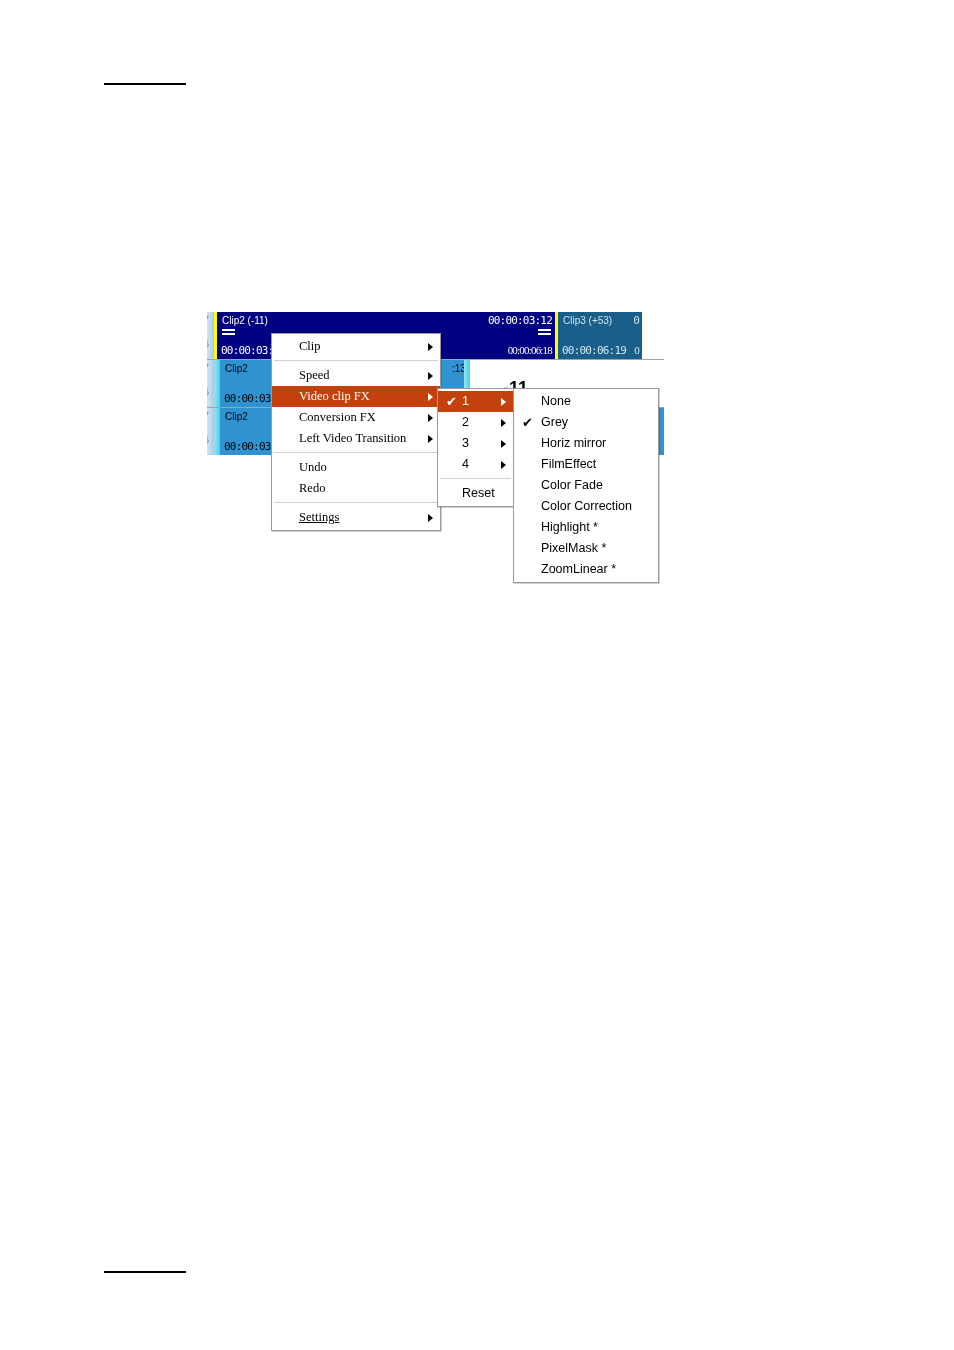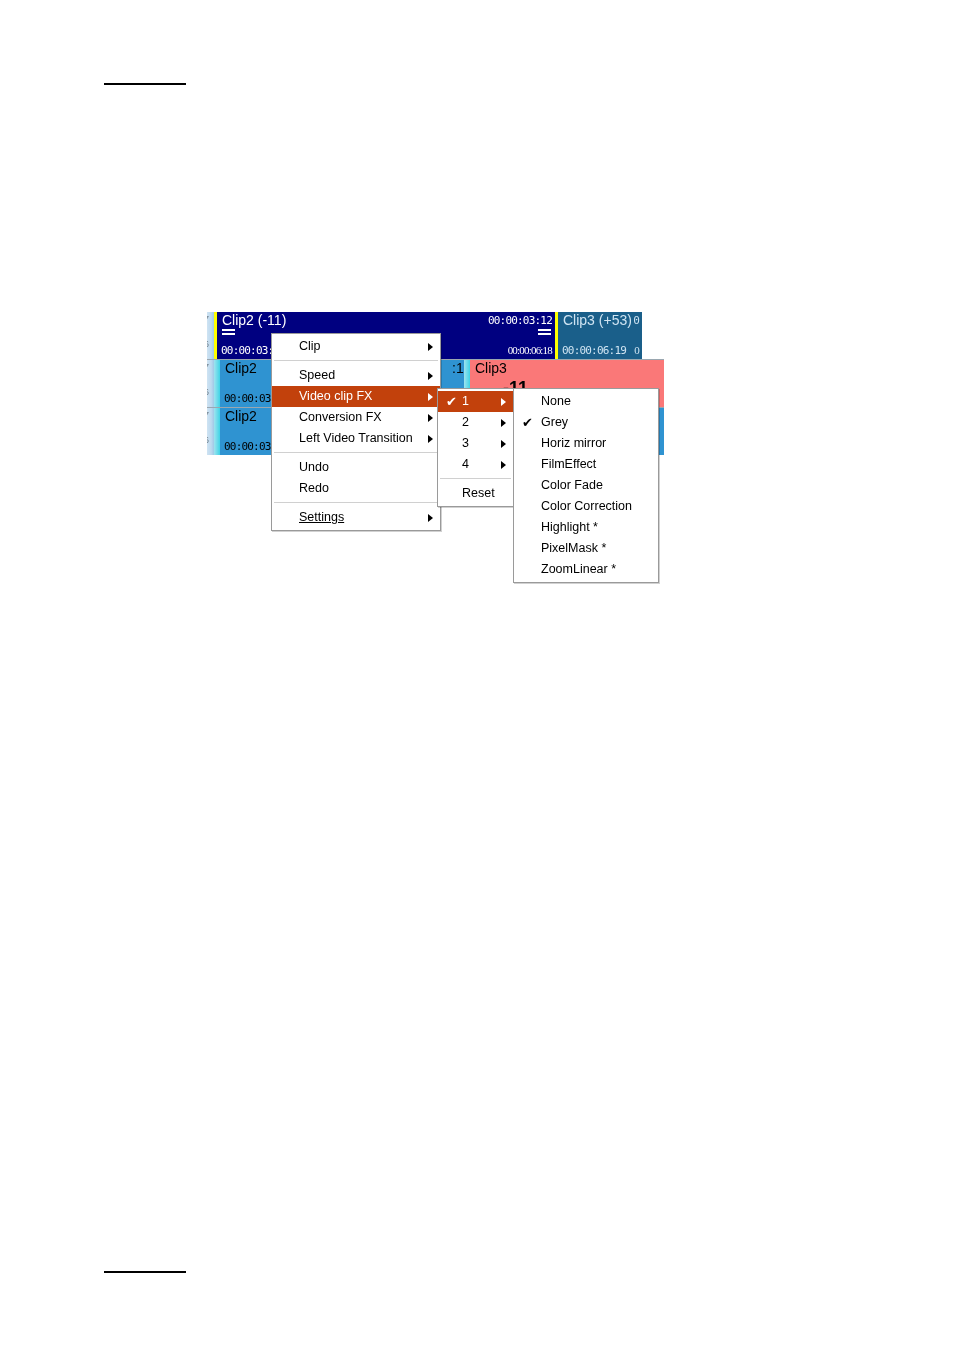--- a/index.html
+++ b/index.html
@@ -83,21 +83,21 @@
 
   .tl-clip {
     position: absolute;
     top: 0;
     height: 100%;
     box-sizing: border-box;
   }
   .tl-clip .c-name {
     position: absolute;
     left: 5px; top: 2px;
-    font-size: 14px;
+    font-size: 10px;
     line-height: 13px;
     white-space: nowrap;
   }
   .tl-clip .c-tc-right {
     position: absolute;
     right: 3px; top: 2px;
     font-size: 11px;
     line-height: 13px;
     white-space: nowrap;
     font-family: "DejaVu Sans Mono", monospace;
@@ -153,21 +153,21 @@
   .menu {
     position: absolute;
     background: #ffffff;
     border: 1px solid #9a9a9a;
     box-shadow: 1px 1px 0 rgba(0,0,0,0.18);
     font-size: 12.5px;
     color: #000000;
     padding: 2px 0;
     box-sizing: border-box;
   }
-  #menu-main { left: 271px; top: 333px; width: 170px; }
+  #menu-main { left: 271px; top: 333px; width: 170px; font-family: Liberation Serif, serif; }
   #menu-level { left: 437px; top: 388px; width: 77px; }
   #menu-fx   { left: 513px; top: 388px; width: 146px; }
 
   .mi {
     position: relative;
     height: 21px;
     line-height: 21px;
     padding: 0 18px 0 27px;
     white-space: nowrap;
     box-sizing: border-box;
@@ -247,23 +247,20 @@
     </div>
     <div class="tl-aqua"></div>
     <div class="tl-clip" style="left:13px;width:231px;background:#2f93d1;color:#000000;">
       <span class="c-name">Clip2</span>
       <span class="c-tc-bot-left">00:00:03:0</span>
     </div>
     <div class="tl-clip" style="left:244px;width:13px;background:#2f93d1;color:#000000;">
       <span class="c-name" style="left:1px;">:13</span>
     </div>
     <div class="tl-aqua" style="left:257px;"></div>
-    <div class="tl-clip" style="left:263px;width:194px;background:#fa7878;color:#000000;">
-      <span class="c-name">Clip3</span>
-    </div>
     <span class="tl-offset" style="left:296px;top:18px;">-11</span>
   </div>
   <div class="tl-sep" style="top:95px;"></div>
 
   <div class="tl-row" id="tl-row-2">
     <div class="tl-gutter">
       <span class="g-num a">7</span>
       <span class="g-num b">6</span>
     </div>
     <div class="tl-aqua"></div>

